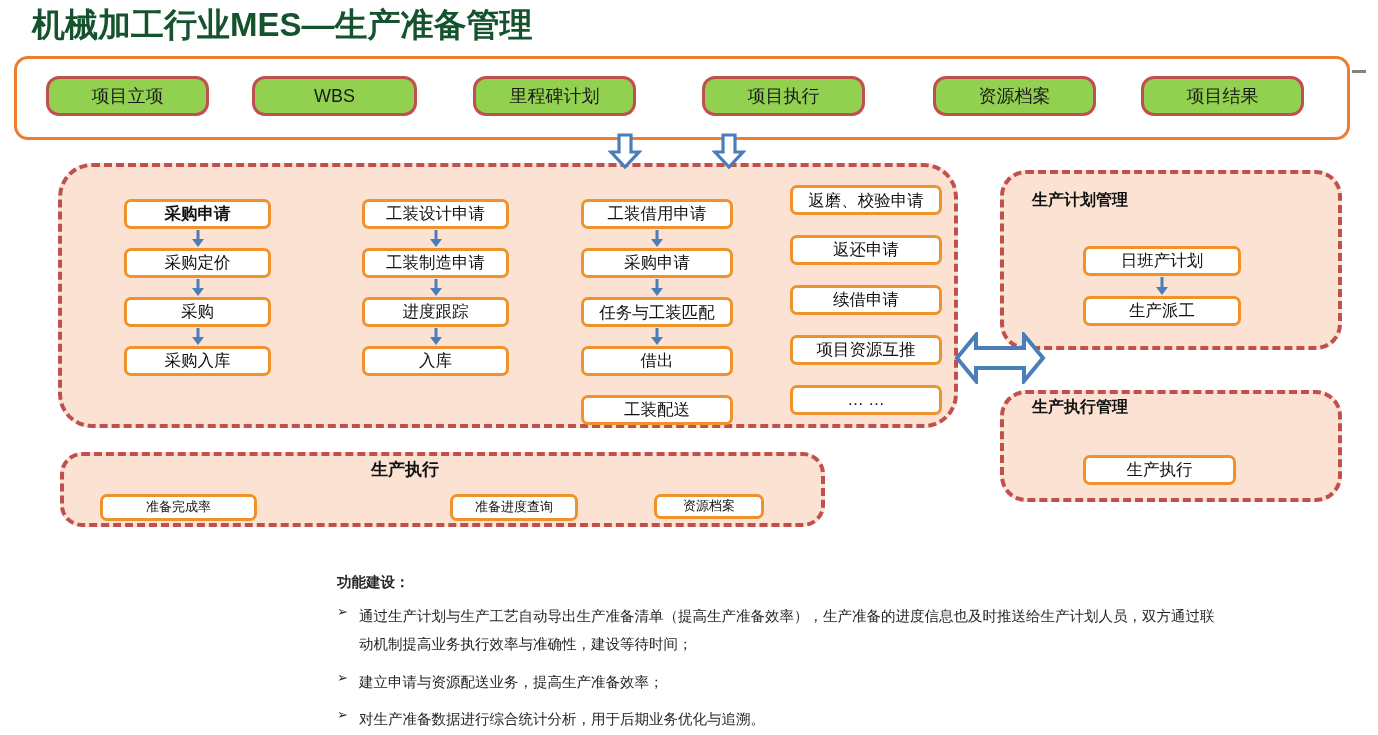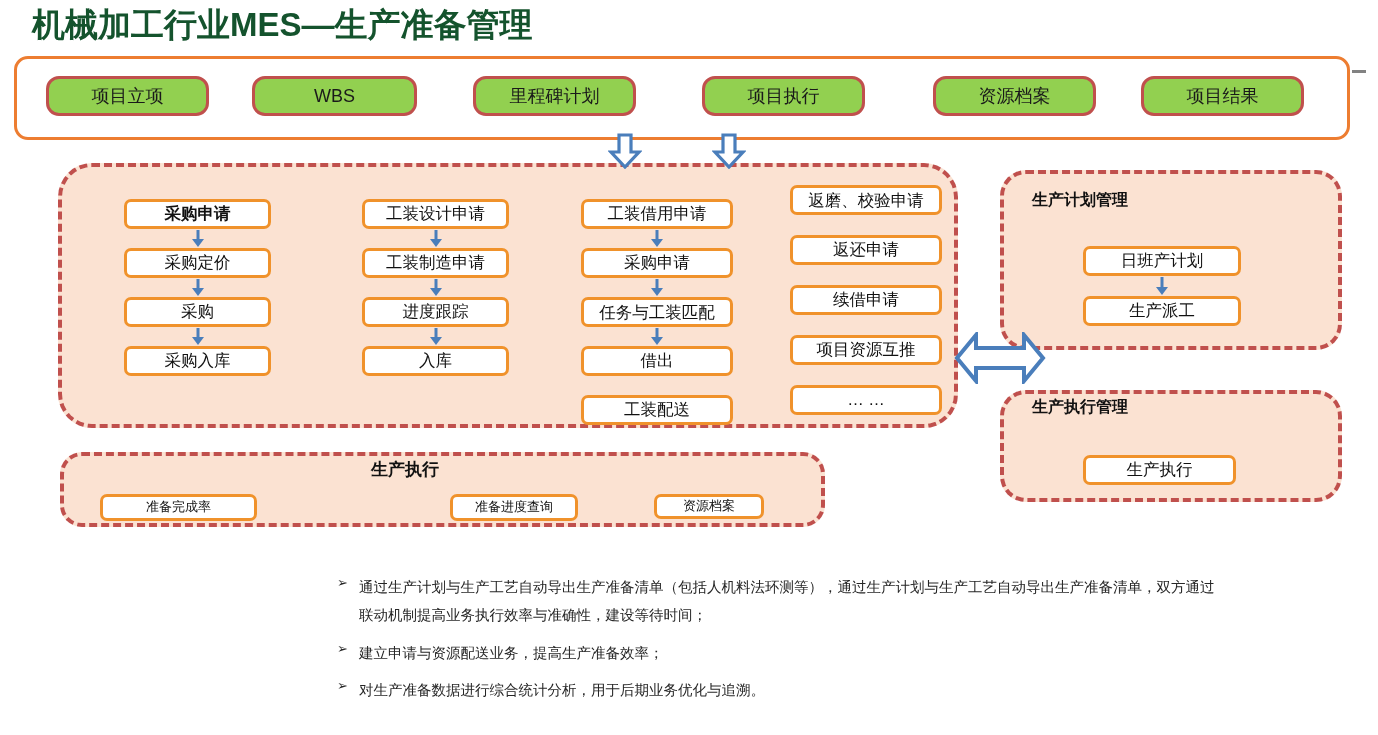--- a/index.html
+++ b/index.html
@@ -309,24 +309,25 @@
     </svg>
     <svg width="34" height="36" class="abs" style="left: 712px; top: 133px;">
       <polygon points="11,2 23,2 23,19 31,19 17,34 3,19 11,19" fill="#ffffff" stroke="#4A7EBB" stroke-width="3.2"></polygon>
     </svg>
     <svg width="92" height="52" class="abs" style="left: 954px; top: 332px;">
       <polygon points="22,3 22,16 70,16 70,3 89,26 70,49 70,36 22,36 22,49 3,26" fill="#ffffff" stroke="#4A7EBB" stroke-width="4"></polygon>
     </svg>
   </div>
 
 <div class="abs" id="notes">
+  <div id="notes-heading">功能建设：</div>
   <div id="notes-list">
       <div class="note-row">
         <span class="note-bullet">➢</span>
-        <span class="note-text">通过生产计划与生产工艺自动导出生产准备清单（包括人机料法环测等），通过生产计划与生产工艺自动导出生产准备清单，双方通过联动机制提高业务执行效率与准确性，建设等待时间；</span>
+        <span class="note-text">通过生产计划与生产工艺自动导出生产准备清单（提高生产准备效率），生产准备的进度信息也及时推送给生产计划人员，双方通过联动机制提高业务执行效率与准确性，建设等待时间；</span>
       </div>
       <div class="note-row">
         <span class="note-bullet">➢</span>
         <span class="note-text">建立申请与资源配送业务，提高生产准备效率；</span>
       </div>
       <div class="note-row">
         <span class="note-bullet">➢</span>
         <span class="note-text">对生产准备数据进行综合统计分析，用于后期业务优化与追溯。</span>
       </div>
     </div>

